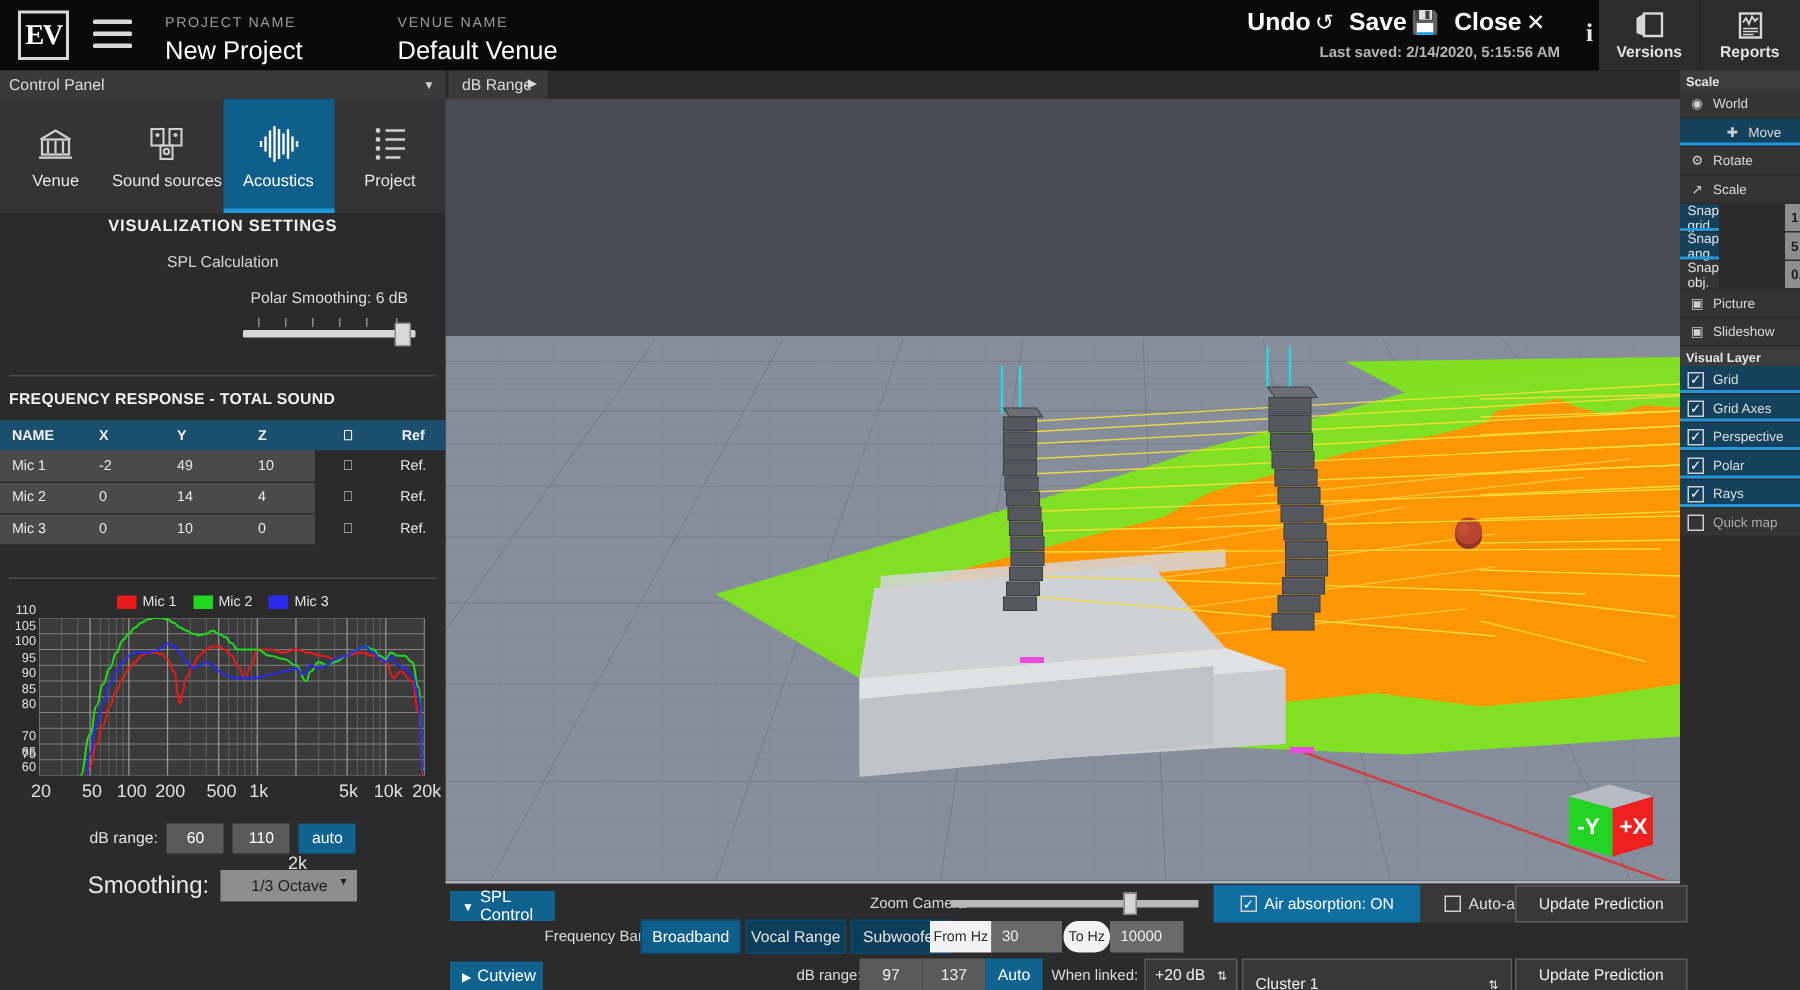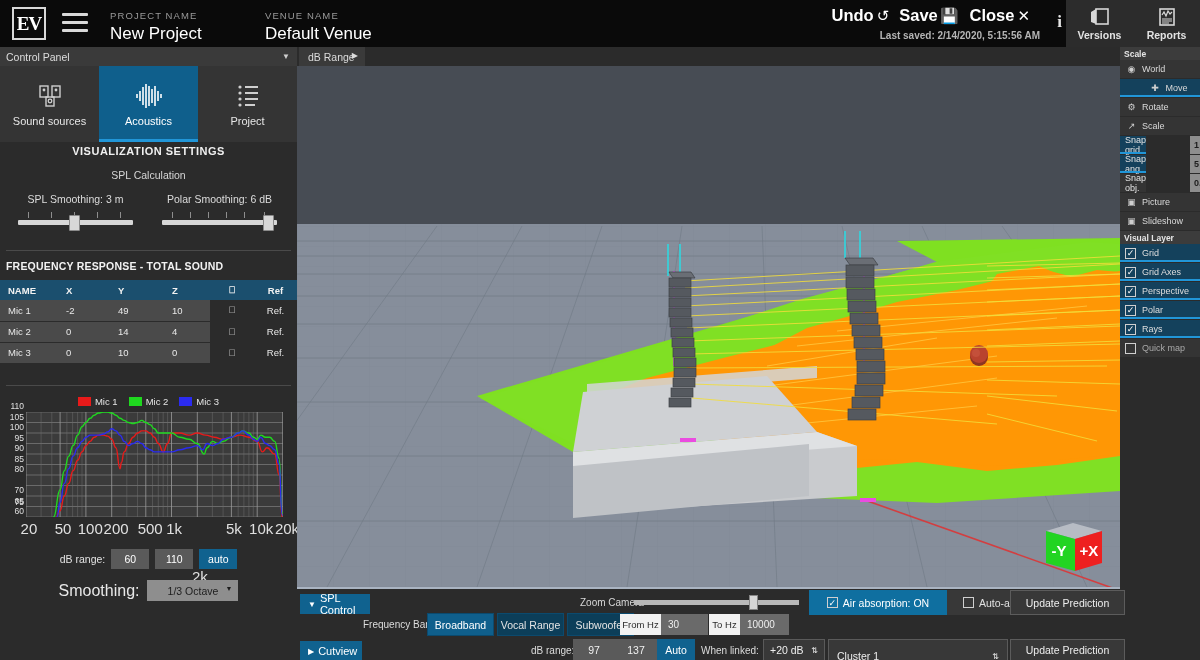--- a/index.html
+++ b/index.html
@@ -71,21 +71,21 @@
 
   
   .chartwrap { position:absolute; left:0; top:396px; width:297px; height:145px; }
   .legend { position:absolute; left:0; top:0; width:297px; display:flex; justify-content:center; gap:11px; }
   .legend .li { display:flex; align-items:center; gap:4px; font-size:9.5px; color:#e4e4e4; }
   .legend .sw { width:13px; height:9px; }
   .plot { position:absolute; left:26px; top:16px; width:257px; height:105px; background:#3b3b3b; }
   .ylabels { position:absolute; left:0; top:10px; width:24px; }
   .ylabels div { position:absolute; right:0; font-size:8.5px; color:#e0e0e0; line-height:8px; }
   .xlabels { position:absolute; left:0; top:124px; width:297px; height:12px; }
-  .xlabels div { position:absolute; font-size:15px; color:#e0e0e0; }
+  .xlabels div { position:absolute; font-size:12px; color:#e0e0e0; }
 
   .dbrow { position:absolute; left:0; top:549px; width:297px; display:flex; align-items:center; justify-content:center; gap:6px; }
   .dbrow .lab { font-size:10.5px; color:#e2e2e2; }
   .numbox { width:38px; height:20px; background:#5a5a5a; color:#fff; font-size:10.5px;
      display:flex; align-items:center; justify-content:center; cursor:pointer; }
   .autobox { width:38px; height:20px; background:#10628f; color:#fff; font-size:10.5px;
      display:flex; align-items:center; justify-content:center; cursor:pointer; }
   .smrow { position:absolute; left:0; top:580px; width:297px; display:flex; align-items:center; justify-content:center; gap:8px; }
   .sel { width:91px; height:21px; background:#8e8e8e; color:#1d1d1d; font-size:10.5px;
      display:flex; align-items:center; justify-content:center; position:relative; cursor:pointer; }
@@ -206,20 +206,28 @@
     <span class="caret">▼</span>
   </div>
   <div class="dbrange-btn">
     <span>dB Range</span>
     <span class="ar">▶</span>
   </div>
 
   <div class="tabs">
     <div class="tab">
       <svg width="28" height="28" viewBox="0 0 28 28">
+        <path d="M4 11 L14 5 L24 11" fill="none" stroke="#cfcfcf" stroke-width="1.5"></path>
+        <rect x="5" y="11" width="18" height="10" fill="none" stroke="#cfcfcf" stroke-width="1.5"></rect>
+        <path d="M9 12v8M14 12v8M19 12v8M3 23h22" stroke="#cfcfcf" stroke-width="1.5"></path>
+      </svg>
+      <div class="tlbl">Venue</div>
+    </div>
+    <div class="tab">
+      <svg width="28" height="28" viewBox="0 0 28 28">
         <rect x="4" y="4" width="8" height="11" fill="none" stroke="#cfcfcf" stroke-width="1.4"></rect>
         <rect x="16" y="4" width="8" height="11" fill="none" stroke="#cfcfcf" stroke-width="1.4"></rect>
         <rect x="10" y="15" width="8" height="9" fill="none" stroke="#cfcfcf" stroke-width="1.4"></rect>
         <circle cx="8" cy="8" r="1.4" fill="#cfcfcf"></circle>
           <circle cx="20" cy="8" r="1.4" fill="#cfcfcf"></circle>
         <circle cx="14" cy="19" r="1.8" fill="none" stroke="#cfcfcf" stroke-width="1.3"></circle>
       </svg>
       <div class="tlbl">Sound sources</div>
     </div>
     <div class="tab active">
@@ -242,33 +250,20 @@
             <path d="M11 5h13M11 11h13M11 17h13M11 23h10"></path>
           </g>
       </svg>
       <div class="tlbl">Project</div>
     </div>
   </div>
 
   <div class="vistitle">VISUALIZATION SETTINGS</div>
   <div class="splcalc">SPL Calculation</div>
 
-  <div class="sl" style="left:18px; top:193px; width:115px;">
-    <div class="sl-lbl">SPL Smoothing: 3 m</div>
-    <div class="ticks">
-      <i style="left:10px"></i>
-        <i style="left:33px"></i>
-        <i style="left:56px"></i>
-        <i style="left:79px"></i>
-        <i style="left:102px"></i>
-    </div>
-    <div class="track">
-      <div class="knob" style="left:51px"></div>
-    </div>
-  </div>
   <div class="sl" style="left:162px; top:193px; width:115px;">
     <div class="sl-lbl">Polar Smoothing: 6 dB</div>
     <div class="ticks">
       <i style="left:10px"></i>
         <i style="left:28px"></i>
         <i style="left:46px"></i>
         <i style="left:64px"></i>
         <i style="left:82px"></i>
         <i style="left:102px"></i>
     </div>
@@ -632,21 +627,21 @@
       <div class="zknob" style="position:absolute; left:115px; top:-5px;"></div>
     </div>
 
     <div class="smalllbl" style="left:66px; top:30px;">Frequency Band</div>
     <div class="tealbtn" style="left:130px; top:24px; width:67px; height:23px;">Broadband</div>
     <div class="darkbtn" style="left:200px; top:24px; width:67px; height:23px; background:#0c3e59; border-color:#0b4a6e;">Vocal Range</div>
     <div class="darkbtn" style="left:270px; top:24px; width:67px; height:23px; background:#0c3e59; border-color:#0b4a6e;">Subwoofer</div>
 
     <div class="whitetag" style="left:323px; top:25px; width:41px; height:21px;">From Hz</div>
     <div class="greybox" style="left:364px; top:25px; width:47px; height:21px;">30</div>
-    <div class="whitetag" style="left:412px; top:25px; width:31px; height:21px;">To Hz</div>
+    <div class="whitetag" style="left:412px; top:25px; width:31px; height:21px;border-radius:10px;">To Hz</div>
     <div class="greybox" style="left:443px; top:25px; width:49px; height:21px;">10000</div>
 
     <div class="chk-teal" style="left:512px; top:1px; width:138px; height:25px;">
       <span class="cbx" style="margin:0">✓</span>
       <span>Air absorption: ON</span>
     </div>
     <div class="chk-dark" style="left:650px; top:1px; width:121px; height:25px;">
       <span class="cbx" style="margin:0"></span>
       <span>Auto-apply SPL</span>
     </div>

